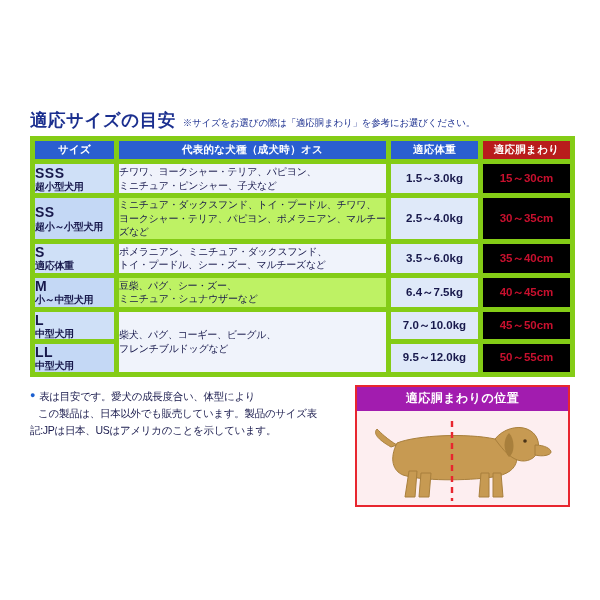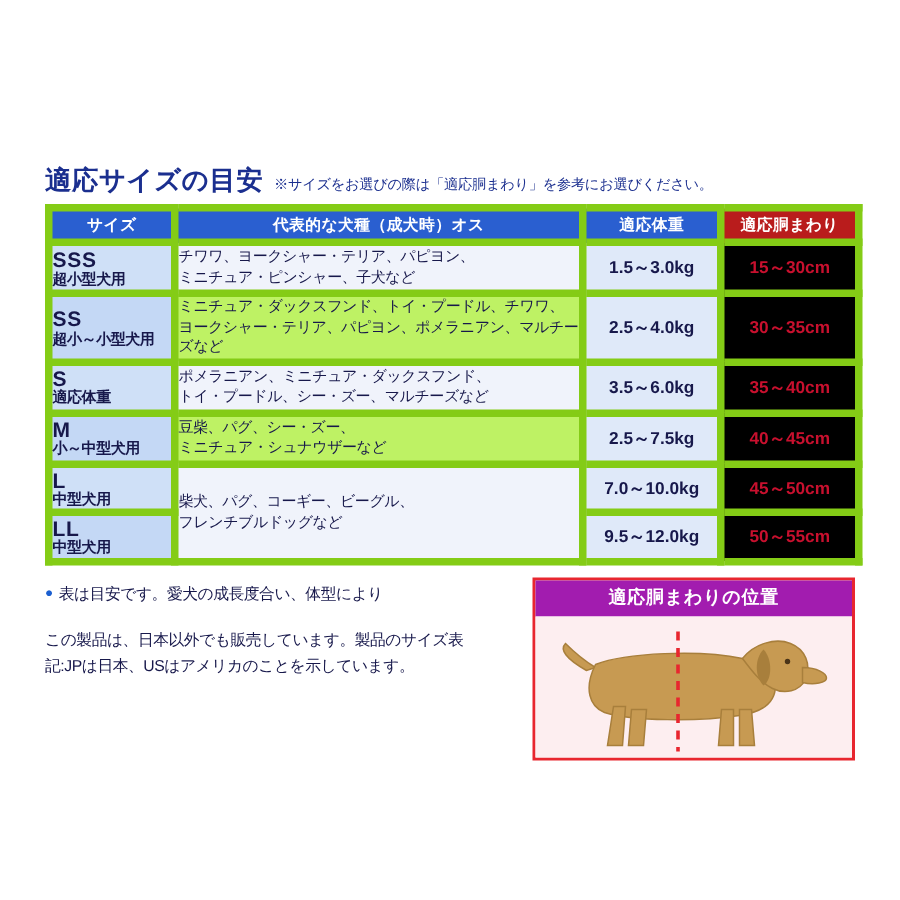--- a/index.html
+++ b/index.html
@@ -130,21 +130,22 @@
     display: flex;
     gap: 4px;
     align-items: flex-start;
   }
   .bullet {
     color: #1b5fd0;
     font-size: 9px;
     line-height: 1.6;
   }
   .notes-block {
-    margin-top: 15px;
+    margin-top: 1px;
+    text-align: center;
   }
 
   
   .panel {
     position: absolute;
     left: 355px;
     top: 385px;
     width: 215px;
     border: 2.5px solid #e8262f;
     box-sizing: border-box;
@@ -237,21 +238,21 @@
       </tr>
       <tr class="row-alt" style="height:34px">
         <td class="c-size">
           <span class="sz">M</span>
           <span class="sub">小～中型犬用</span>
         </td>
         <td class="c-breed">
           <div>豆柴、パグ、シー・ズー、</div>
           <div>ミニチュア・シュナウザーなど</div>
         </td>
-        <td class="c-weight">2.5～7.5kg</td>
+        <td class="c-weight">6.4～7.5kg</td>
         <td class="c-chest">40～45cm</td>
       </tr>
       <tr style="height:28px">
         <td class="c-size">
           <span class="sz">L</span>
           <span class="sub">中型犬用</span>
         </td>
         <td class="c-breed" rowspan="2">
           <div>柴犬、パグ、コーギー、ビーグル、</div>
           <div>フレンチブルドッグなど</div>

